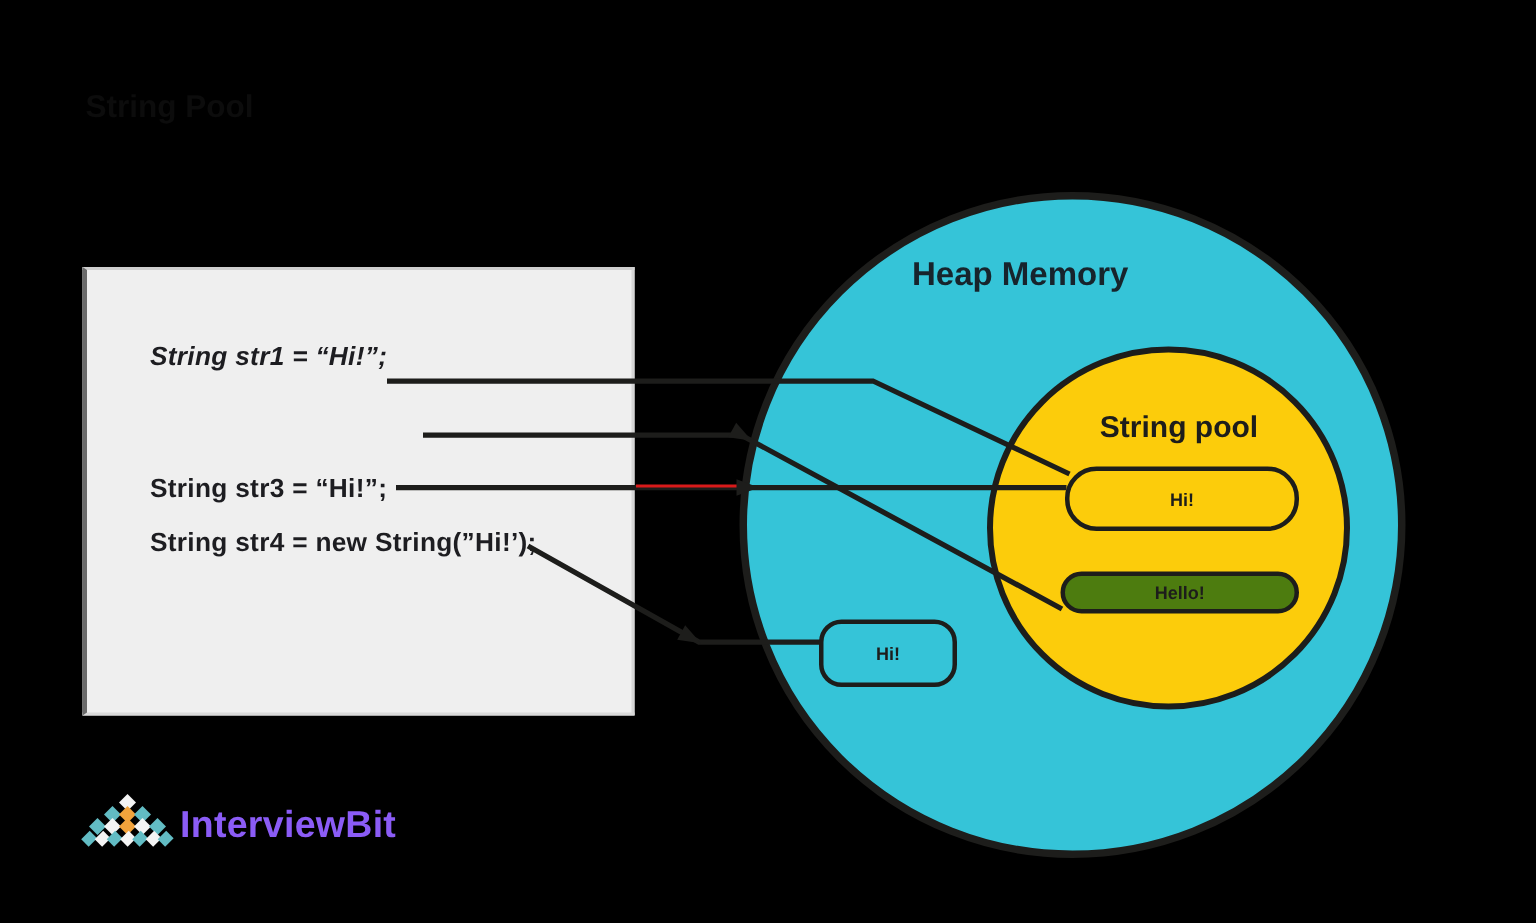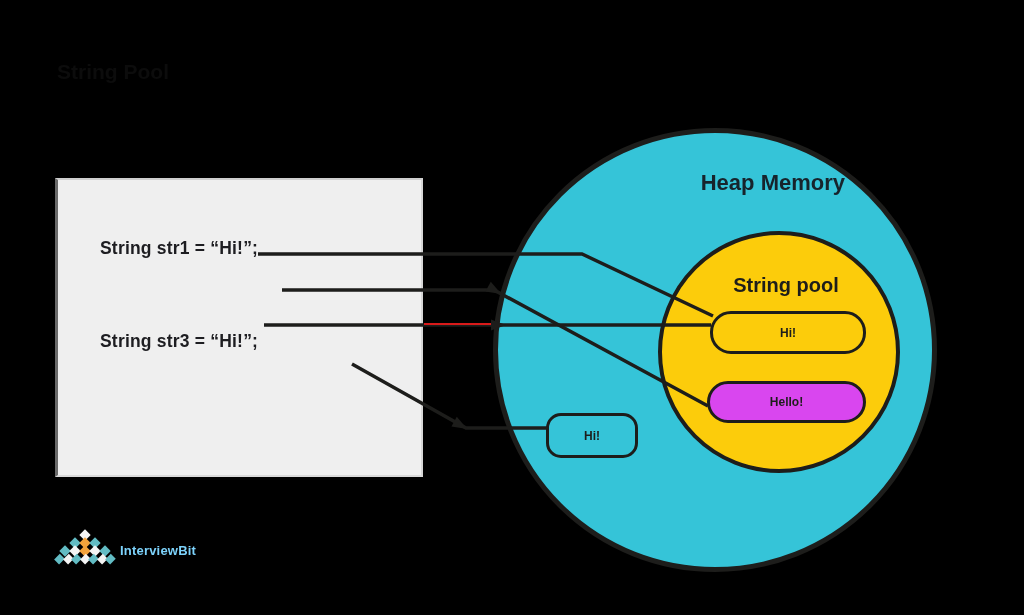--- a/index.html
+++ b/index.html
@@ -6,58 +6,59 @@
   #stage{position:relative;width:1024px;height:615px;background:#000;overflow:hidden;
          font-family:"Liberation Sans",sans-serif;}
   
   .hidden-title{position:absolute;left:57px;top:60px;font-size:21px;font-weight:700;color:#0c0c0c;}
   
   .code-panel{position:absolute;left:55px;top:178px;width:368px;height:299px;background:#efefef;
               border-top:2px solid #cfcfcf;border-right:2px solid #d6d6d6;
               border-bottom:2px solid #dadada;border-left:3px solid #6a6a6a;box-sizing:border-box;}
   .code-line{position:absolute;left:100px;font-size:17.5px;font-weight:700;color:#1d1d21;
              white-space:nowrap;letter-spacing:.2px;}
-  .code-line.l1{top:238px;} .code-line.l2{top:280px;} .code-line.l3{top:315px;margin-top:16px;} .code-line.l4{top:351px;}
+  .code-line.l1{top:227px;font-style:italic;} .code-line.l2{top:280px;} .code-line.l3{top:315px;} .code-line.l4{top:351px;}
   
   .heap-circle{position:absolute;left:493px;top:128px;width:444px;height:444px;border-radius:50%;
                background:#35c4d8;border:5px solid #1d1d1b;box-sizing:border-box;}
   .pool-circle{position:absolute;left:658px;top:231px;width:242px;height:242px;border-radius:50%;
                background:#fccc0b;border:4px solid #1d1d1b;box-sizing:border-box;}
-  .heap-label{position:absolute;left:640px;top:170px;width:205px;text-align:right;
+  .heap-label{position:absolute;left:608px;top:170px;width:205px;text-align:left;
               font-size:22px;font-weight:700;color:#17242c;}
   .pool-label{position:absolute;left:700px;top:274px;width:172px;text-align:center;
               font-size:20px;font-weight:700;color:#1d1d1b;}
   
   .node{position:absolute;border:3.5px solid #1d1d1b;box-sizing:border-box;
         display:flex;align-items:center;justify-content:center;
         font-size:12px;font-weight:700;color:#1d1d1b;}
   .node.pool-hi{left:710px;top:311px;width:156px;height:43px;border-radius:21px;background:#fccc0b;}
-  .node.pool-hello{left:707px;top:381px;width:159px;height:42px;border-radius:21px;background:#d946ef;}
+  .node.pool-hello{left:707px;top:381px;width:159px;height:28px;border-radius:21px;background:#4d7c0f;}
   .node.heap-hi{left:546px;top:413px;width:92px;height:45px;border-radius:15px;background:#35c4d8;}
   
   svg.connectors{position:absolute;left:0;top:0;pointer-events:none;}
   
   .logo{position:absolute;left:56px;top:531px;display:flex;align-items:center;}
   .logo-tri{width:58px;height:38px;position:relative;}
   .logo-tri .row{position:absolute;left:0;width:58px;display:flex;justify-content:center;gap:2px;}
   .logo-tri .r1{top:0;} .logo-tri .r2{top:8px;} .logo-tri .r3{top:16px;} .logo-tri .r4{top:24px;}
   .dia{width:8px;height:8px;transform:rotate(45deg);}
   .dia.c{background:#62bcc4;} .dia.o{background:#f2a33c;} .dia.w{background:#f4f4f4;}
-  .logo-text{font-size:13px;font-weight:700;color:#7dd3fc;margin-left:6px;letter-spacing:.2px;}
+  .logo-text{font-size:25px;font-weight:700;color:#8b5cf6;margin-left:6px;letter-spacing:.2px;}
 </style>
 </head>
 <body>
 
 <div id="stage">
 
   <div class="hidden-title">String Pool</div>
 
   <div class="code-panel"></div>
   <div class="code-line l1">String str1 = “Hi!”;</div>
   <div class="code-line l3">String str3 = “Hi!”;</div>
+  <div class="code-line l4">String str4 = new String(”Hi!’);</div>
 
   <div class="heap-circle"></div>
   <div class="heap-label">Heap Memory</div>
   <div class="pool-circle"></div>
   <div class="pool-label">String pool</div>
 
   <svg class="connectors" width="1024" height="615" viewBox="0 0 1024 615">
     <g stroke="#1d1d1b" stroke-width="3.5" fill="none">
       <path d="M258 254 H582 L713 316"></path>
       <path d="M282 290 H494 L708 406"></path>

